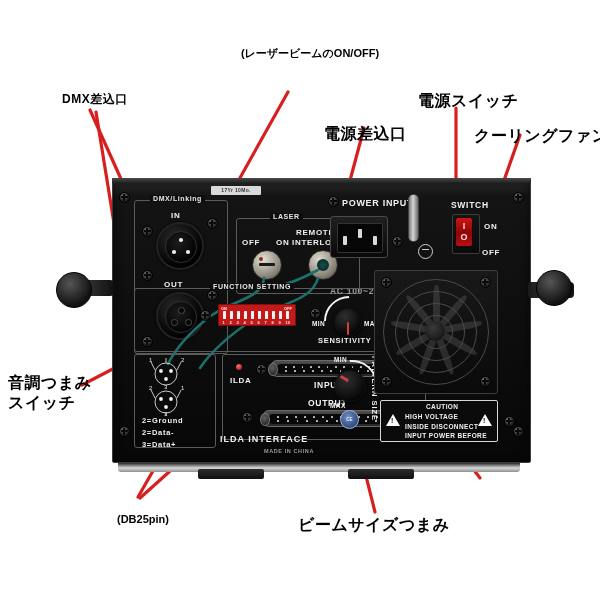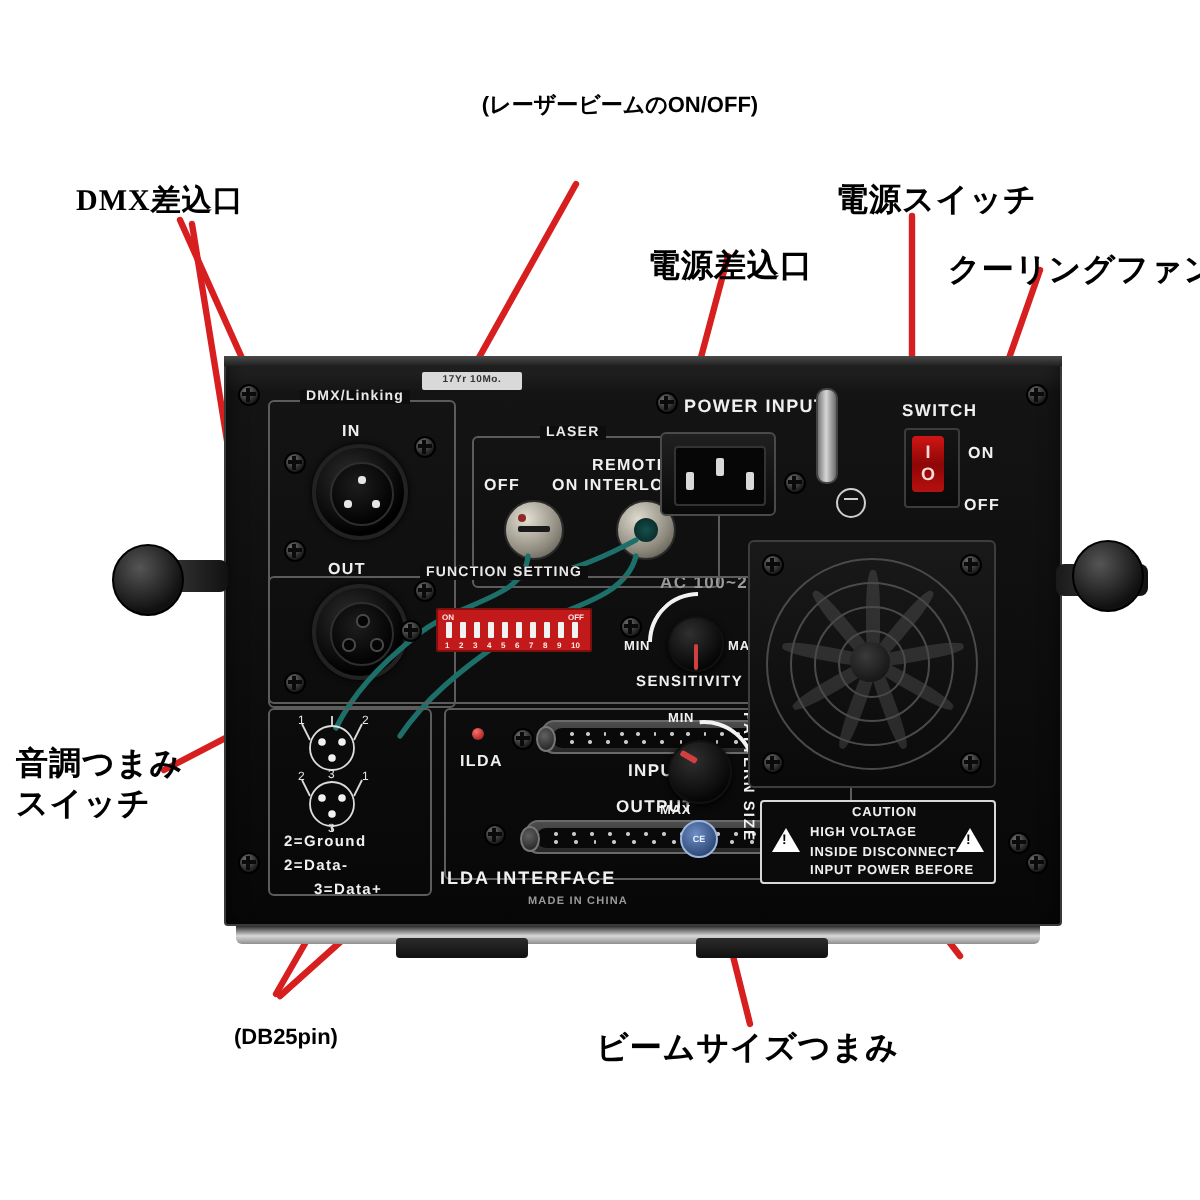--- a/index.html
+++ b/index.html
@@ -389,21 +389,21 @@
         <text x="13" y="6">1</text>
           <text x="45" y="6">2</text>
           <text x="28" y="33">3</text>
         <text x="13" y="34">2</text>
           <text x="45" y="34">1</text>
           <text x="28" y="60">3</text>
       </g>
     </svg>
     <div class="plate-txt" style="left:30px;top:238px;font-size:7.5px;">2=Ground</div>
     <div class="plate-txt" style="left:30px;top:250px;font-size:7.5px;">2=Data-</div>
-    <div class="plate-txt" style="left:45px;top:262px;font-size:7.5px;">3=Data+</div>
+    <div class="plate-txt" style="left:30px;top:262px;font-size:7.5px;">3=Data+</div>
 
     <div class="arc" style="left:214px;top:182px;width:48px;height:48px;transform:rotate(40deg);"></div>
     <div class="knob" style="left:222px;top:192px;width:30px;height:30px;">
       <div class="ptr" style="left:5px;top:6px;width:9px;height:2.5px;transform:rotate(30deg);"></div>
     </div>
     <div class="plate-txt sm" style="left:222px;top:178px;">MIN</div>
     <div class="plate-txt sm" style="left:218px;top:224px;">MAX</div>
     <div class="vert-txt" style="left:258px;top:178px;">PATTERN SIZE</div>
     <div class="ce-badge" style="left:228px;top:232px;">CE</div>
 
@@ -442,21 +442,21 @@
 
     <div class="foot" style="left:86px;bottom:-16px;width:66px;height:10px;"></div>
     <div class="foot" style="left:236px;bottom:-16px;width:66px;height:10px;"></div>
   </div>
 
   <div class="yoke-arm" style="left:58px;top:280px;width:56px;height:16px;"></div>
   <div class="yoke" style="left:56px;top:272px;width:34px;height:34px;"></div>
   <div class="yoke-arm" style="left:528px;top:282px;width:46px;height:16px;"></div>
   <div class="yoke" style="left:536px;top:270px;width:34px;height:34px;"></div>
 
-  <div class="anno" style="left:38px;top:93px;font-size:15px;font-family:Liberation Serif, serif;">
+  <div class="anno" style="left:62px;top:93px;font-size:12px;">
     <span>DMX差込口</span>
   </div>
 
   <div class="anno" style="left:200px;top:47px;font-size:17px;text-align:center;width:220px;">
     <span class="sub">(レーザービームのON/OFF)</span>
   </div>
 
   <div class="anno" style="left:418px;top:92px;font-size:16px;">
     <span>電源スイッチ</span>
   </div>

